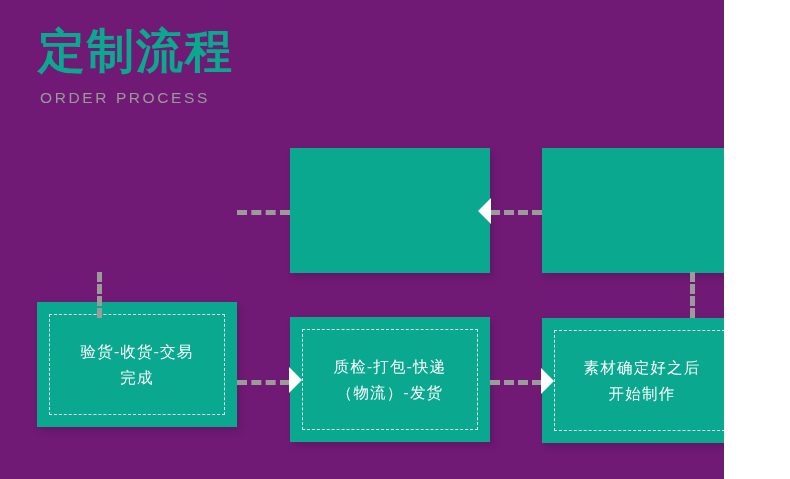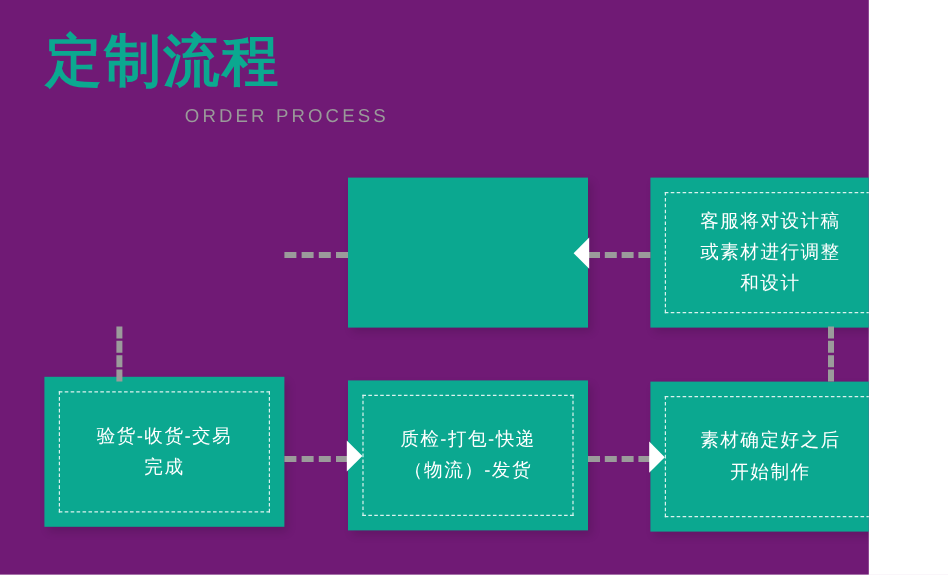--- a/index.html
+++ b/index.html
@@ -35,21 +35,20 @@
     margin: 0;
     white-space: nowrap;
   }
   #page-subtitle {
     font-size: 15.5px;
     line-height: 20px;
     color: #9a9a9a;
     letter-spacing: 2.6px;
     margin: 8px 0 0 2px;
     white-space: nowrap;
-    text-align: center;
   }
 
   
   #flow {
     position: absolute;
     left: 0;
     top: 0;
     width: 790px;
     height: 479px;
   }
@@ -155,29 +154,24 @@
     <div class="conn-v" style="left:690px; top:272px; height:46px;"></div>
     <div class="conn-h" style="left:237px; top:380px; width:53px;"></div>
     <div class="conn-h" style="left:490px; top:380px; width:52px;"></div>
 
 
     <div class="node" style="left:290px; top:148px;">
       <div class="notch-right"></div>
     </div>
 
     <div class="node" style="left:542px; top:148px;">
-      <div class="node-inner">
-        <div class="node-label">客服将对设计稿
-或素材进行调整
-和设计</div>
-      </div>
       <div class="spur-right"></div>
     </div>
 
-    <div class="node" style="left:37px; top:314px;">
+    <div class="node" style="left:37px; top:302px;">
       <div class="node-inner">
         <div class="node-label">验货-收货-交易
 完成</div>
       </div>
     </div>
 
     <div class="node" style="left:290px; top:317px;">
       <div class="node-inner">
         <div class="node-label">质检-打包-快递
 （物流）-发货</div>

